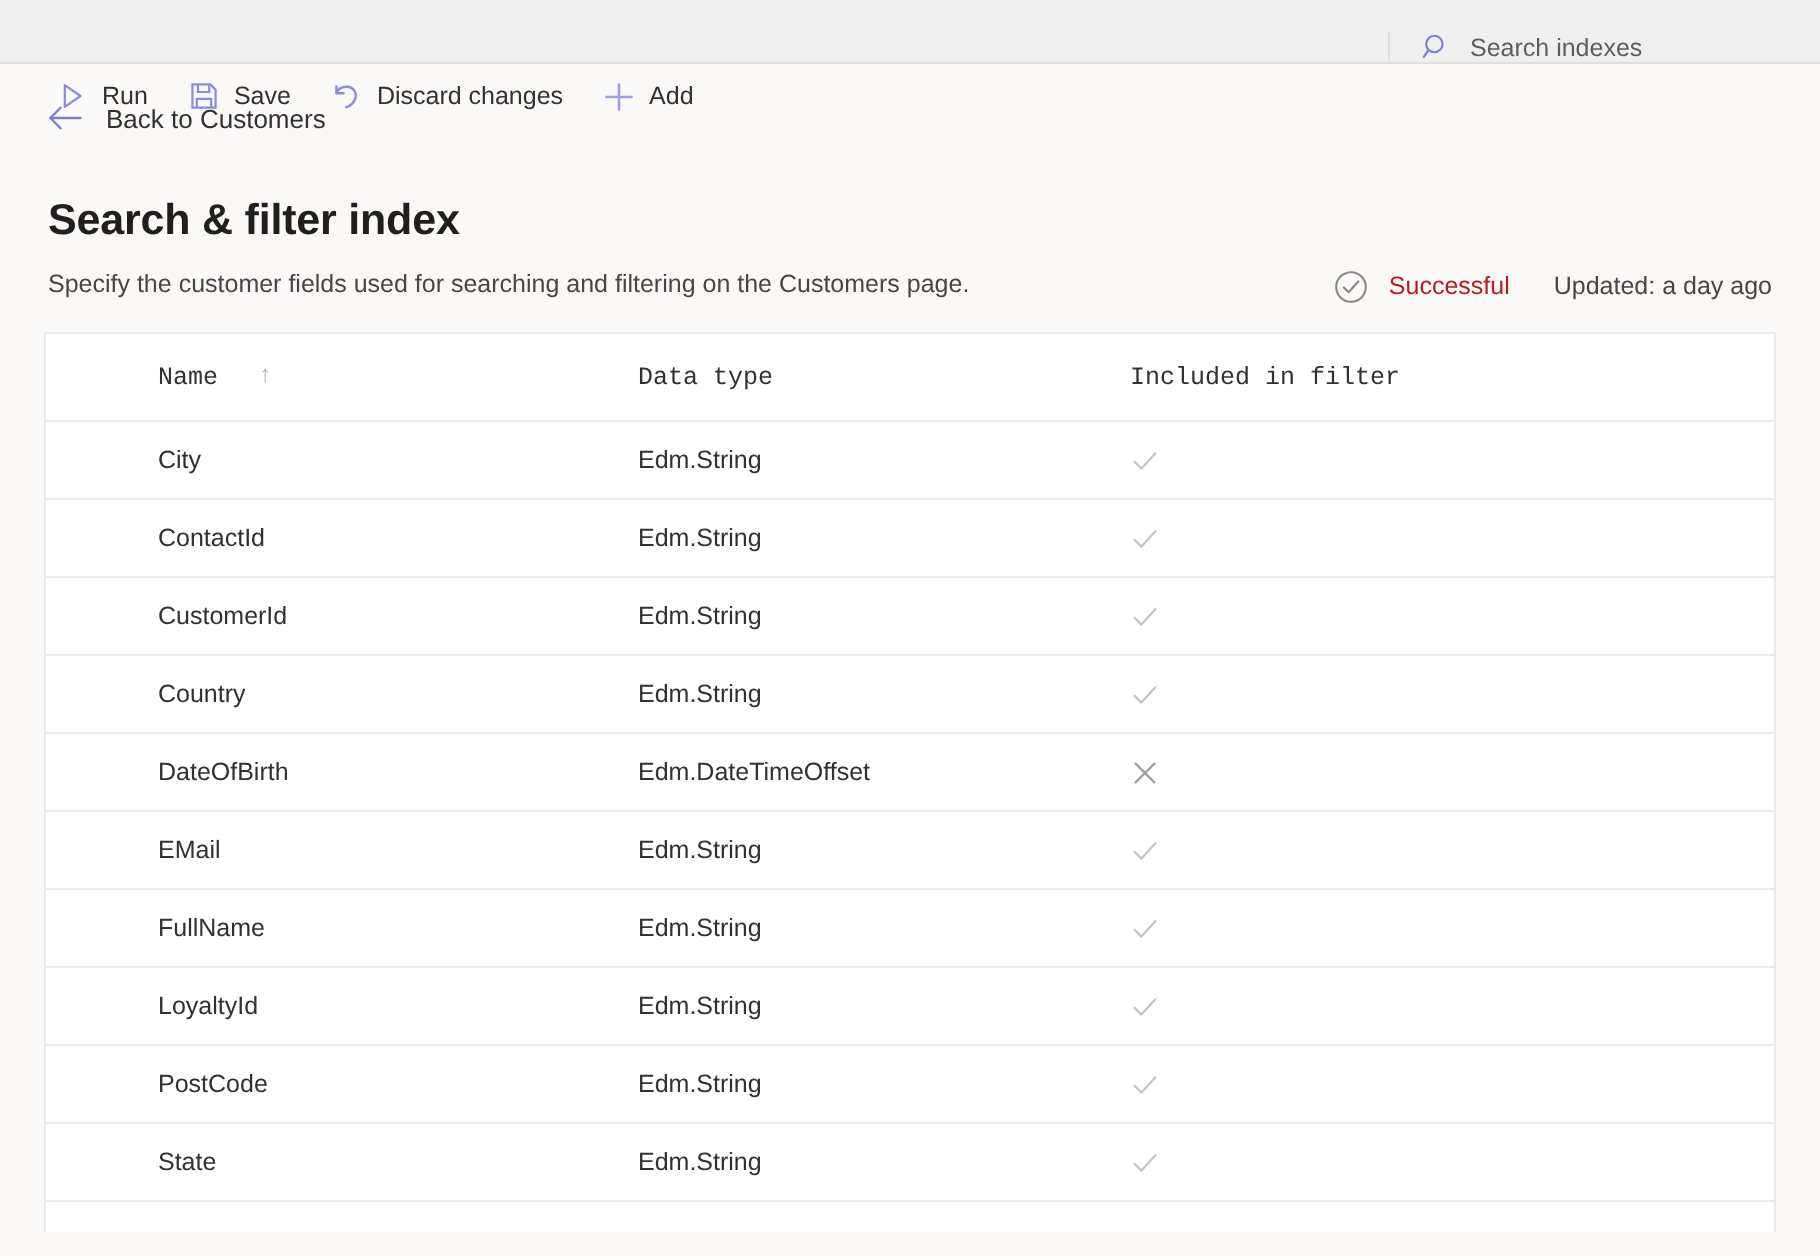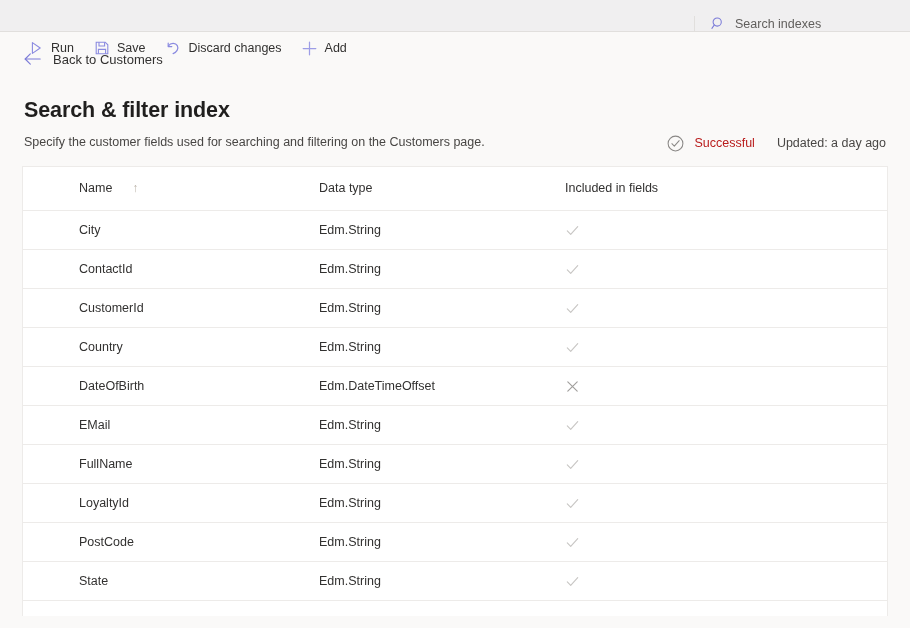--- a/index.html
+++ b/index.html
@@ -183,20 +183,21 @@
     border-bottom: 1px solid #edebe9;
   }
   table.grid thead th.col-type   { padding-left: 0; }
   table.grid thead th.col-search { padding-left: 0; }
 
   .th-inner {
     display: inline-flex;
     align-items: center;
     gap: 20px;
     cursor: pointer;
+    font-family: Liberation Mono, monospace;
   }
   .sort-arrow {
     font-size: 12px;
     color: #b9b2a8;
     line-height: 1;
     position: relative;
     top: -0.5px;
   }
 
   table.grid tbody tr { border-bottom: 1px solid #edebe9; }
@@ -325,21 +326,21 @@
             <span class="sort-arrow">↑</span>
           </span>
         </th>
         <th class="col-type">
           <span class="th-inner">
             <span>Data type</span>
           </span>
         </th>
         <th class="col-search">
           <span class="th-inner">
-            <span>Included in fields</span>
+            <span>Included in filter</span>
           </span>
         </th>
       </tr>
     </thead>
     <tbody id="grid-body">
         <tr>
           <td class="cell-name col-name">City</td>
           <td class="cell-type col-type">Edm.String</td>
           <td class="cell-flag col-search"><span><svg class="flag-icon flag-check" viewBox="0 0 15 15" fill="none">
                 <path d="M2.3 7.9 L5.7 11.3 L12.7 3.6" stroke-width="1.15" stroke-linecap="round" stroke-linejoin="round" fill="none"></path>

